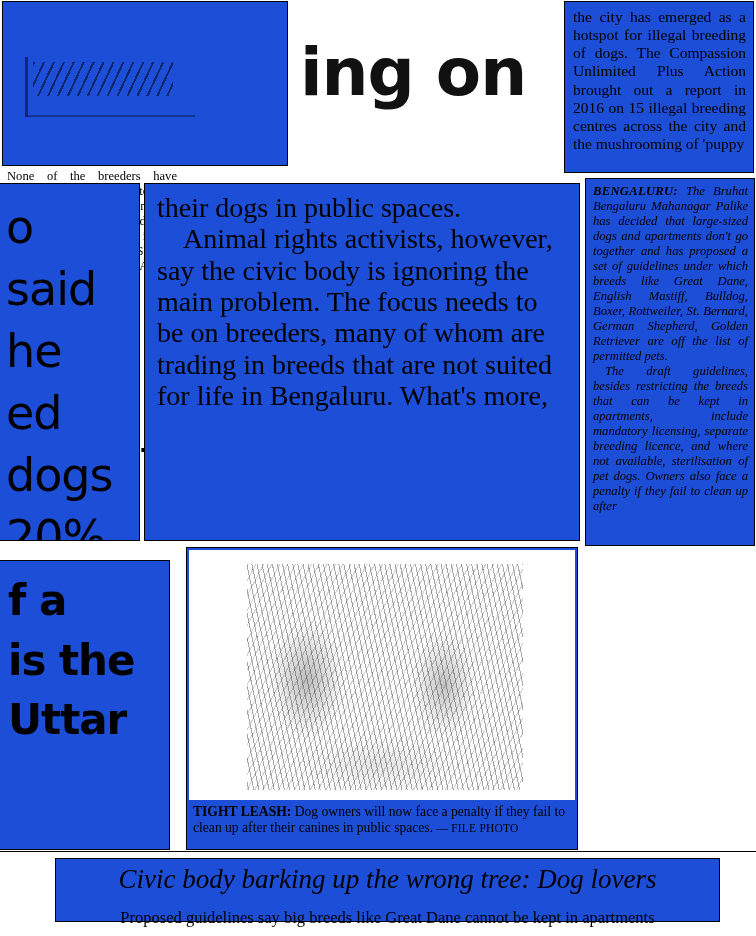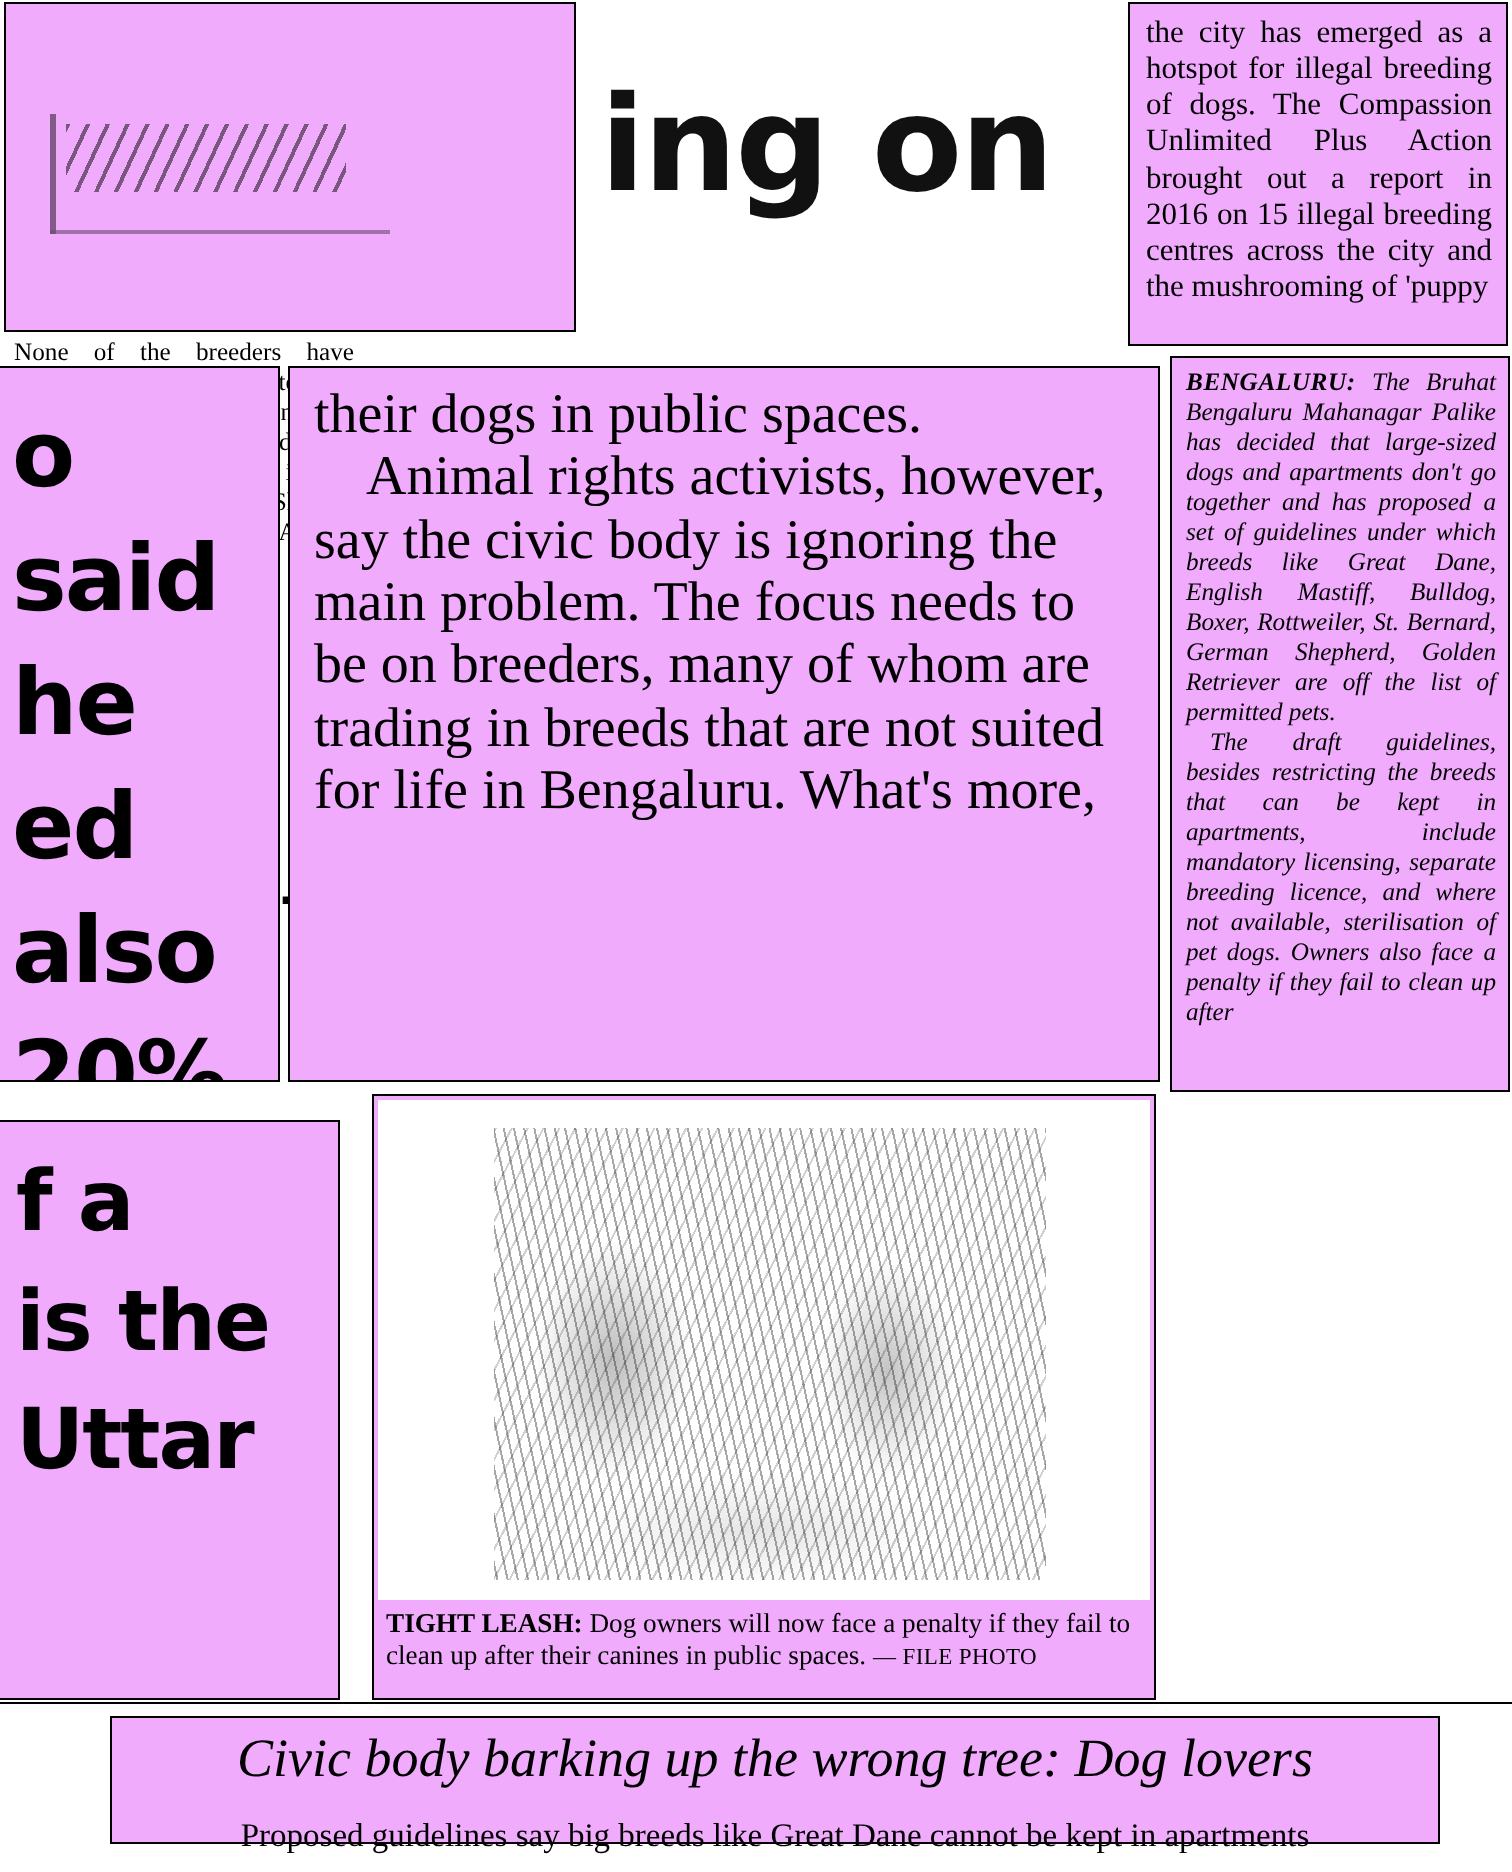--- a/index.html
+++ b/index.html
@@ -12,21 +12,21 @@
     height: 936px;
     position: relative;
     font-family: "Liberation Serif", serif;
     color: #000;
     overflow: hidden;
   }
   .box {
     position: absolute;
     box-sizing: border-box;
     border: 1px solid #000;
-    background: #f0abfc;
+    background: #1d4ed8;
   }
 
   
   #masthead {
     left: 2px; top: 1px; width: 286px; height: 165px;
   }
   #masthead .scribble {
     position: absolute;
     left: 22px; top: 55px; width: 170px; height: 60px;
     background:
@@ -66,21 +66,21 @@
   }
 
   
   #leftcut1 {
     left: 0px; top: 183px; width: 140px; height: 358px;
     border-left: none;
     overflow: hidden;
   }
   #leftcut1 .bigtext {
     font-family: "DejaVu Sans", sans-serif;
-    font-weight: 700;
+    font-weight: 400;
     font-size: 46px;
     line-height: 1.35;
     padding: 12px 6px 0 6px;
     letter-spacing: -1px;
   }
   #leftcut2 {
     left: 0px; top: 560px; width: 170px; height: 290px;
     border-left: none;
     overflow: hidden;
   }
@@ -263,21 +263,21 @@
 <div id="headline-frag">ing on</div>
 
 <div class="box" id="topright">
   <p>the city has emerged as a hotspot for illegal breeding of dogs. The Compassion Unlimited Plus Action brought out a report in 2016 on 15 illegal breeding centres across the city and the mushrooming of 'puppy</p>
 </div>
 
 <div class="box" id="leftcut1">
   <div class="bigtext">o said</div>
   <div class="bigtext" style="padding-top:0">he</div>
   <div class="bigtext" style="padding-top:0">ed</div>
-  <div class="bigtext" style="padding-top:0">also</div>
+  <div class="bigtext" style="padding-top:0">dogs</div>
   <div class="bigtext" style="padding-top:0">20%</div>
 </div>
 
 <div class="box" id="leadbox">
   <p>their dogs in public spaces.</p>
   <p class="indent">Animal rights activists, however, say the civic body is ignoring the main problem. The focus needs to be on breeders, many of whom are trading in breeds that are not suited for life in Bengaluru. What's more,</p>
 </div>
 
 <div class="box" id="rightcol">
   <p><span class="dateline">BENGALURU:</span><span> The Bruhat Bengaluru Mahanagar Palike has decided that large-sized dogs and apartments don't go together and has proposed a set of guidelines under which breeds like Great Dane, English Mastiff, Bulldog, Boxer, Rottweiler, St. Bernard, German Shepherd, Golden Retriever are off the list of permitted pets.</span></p>

